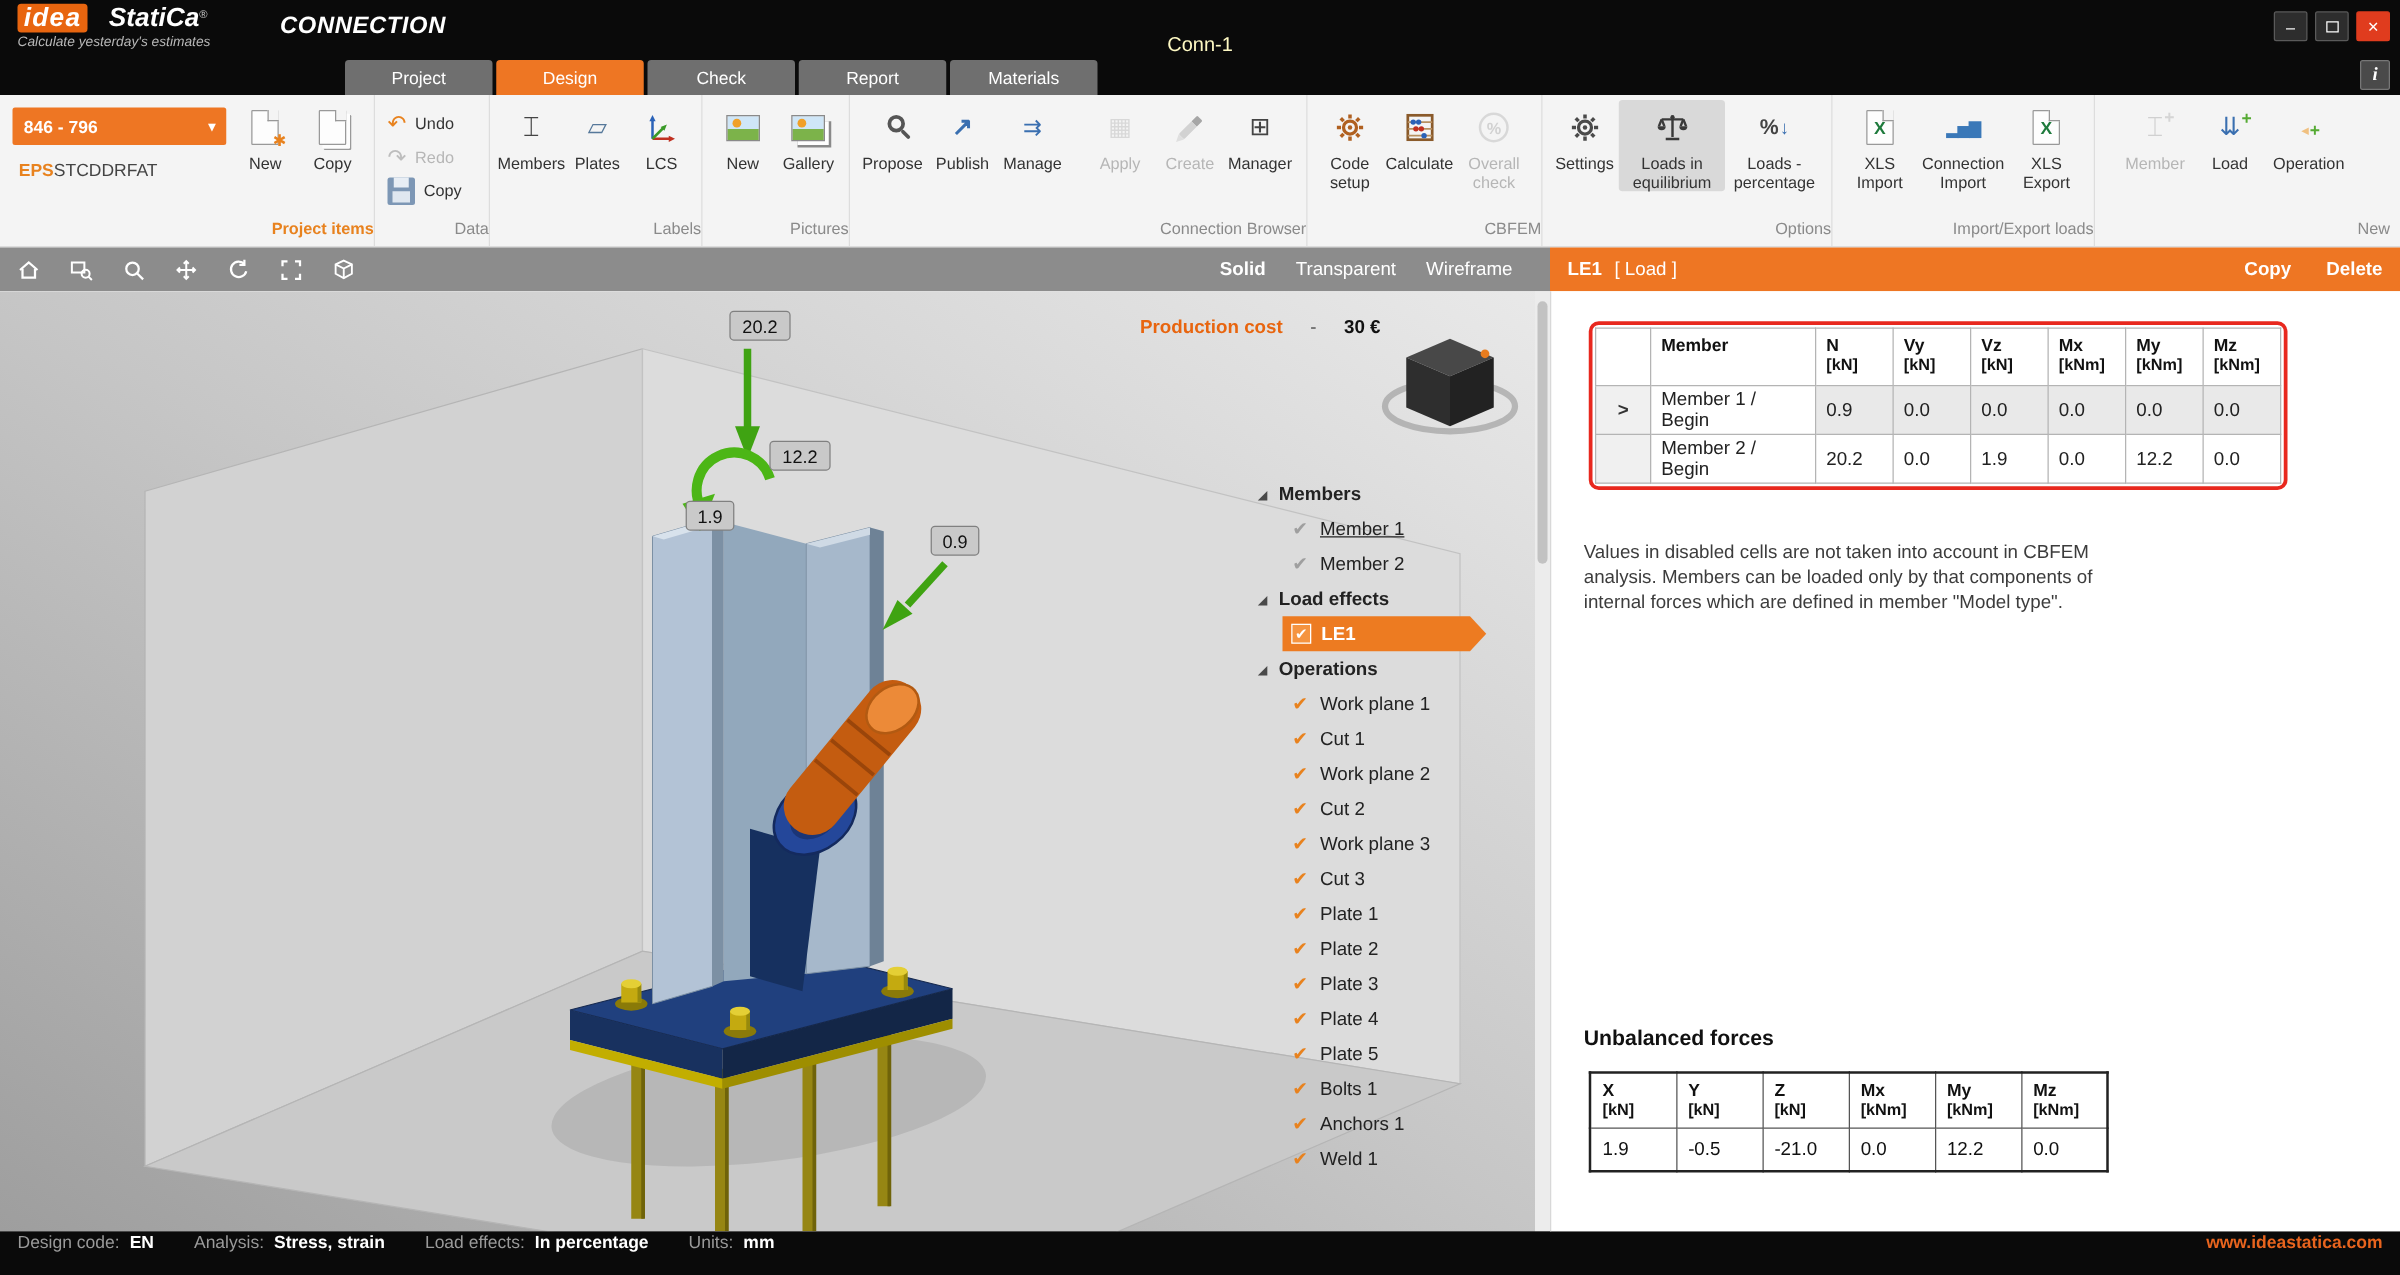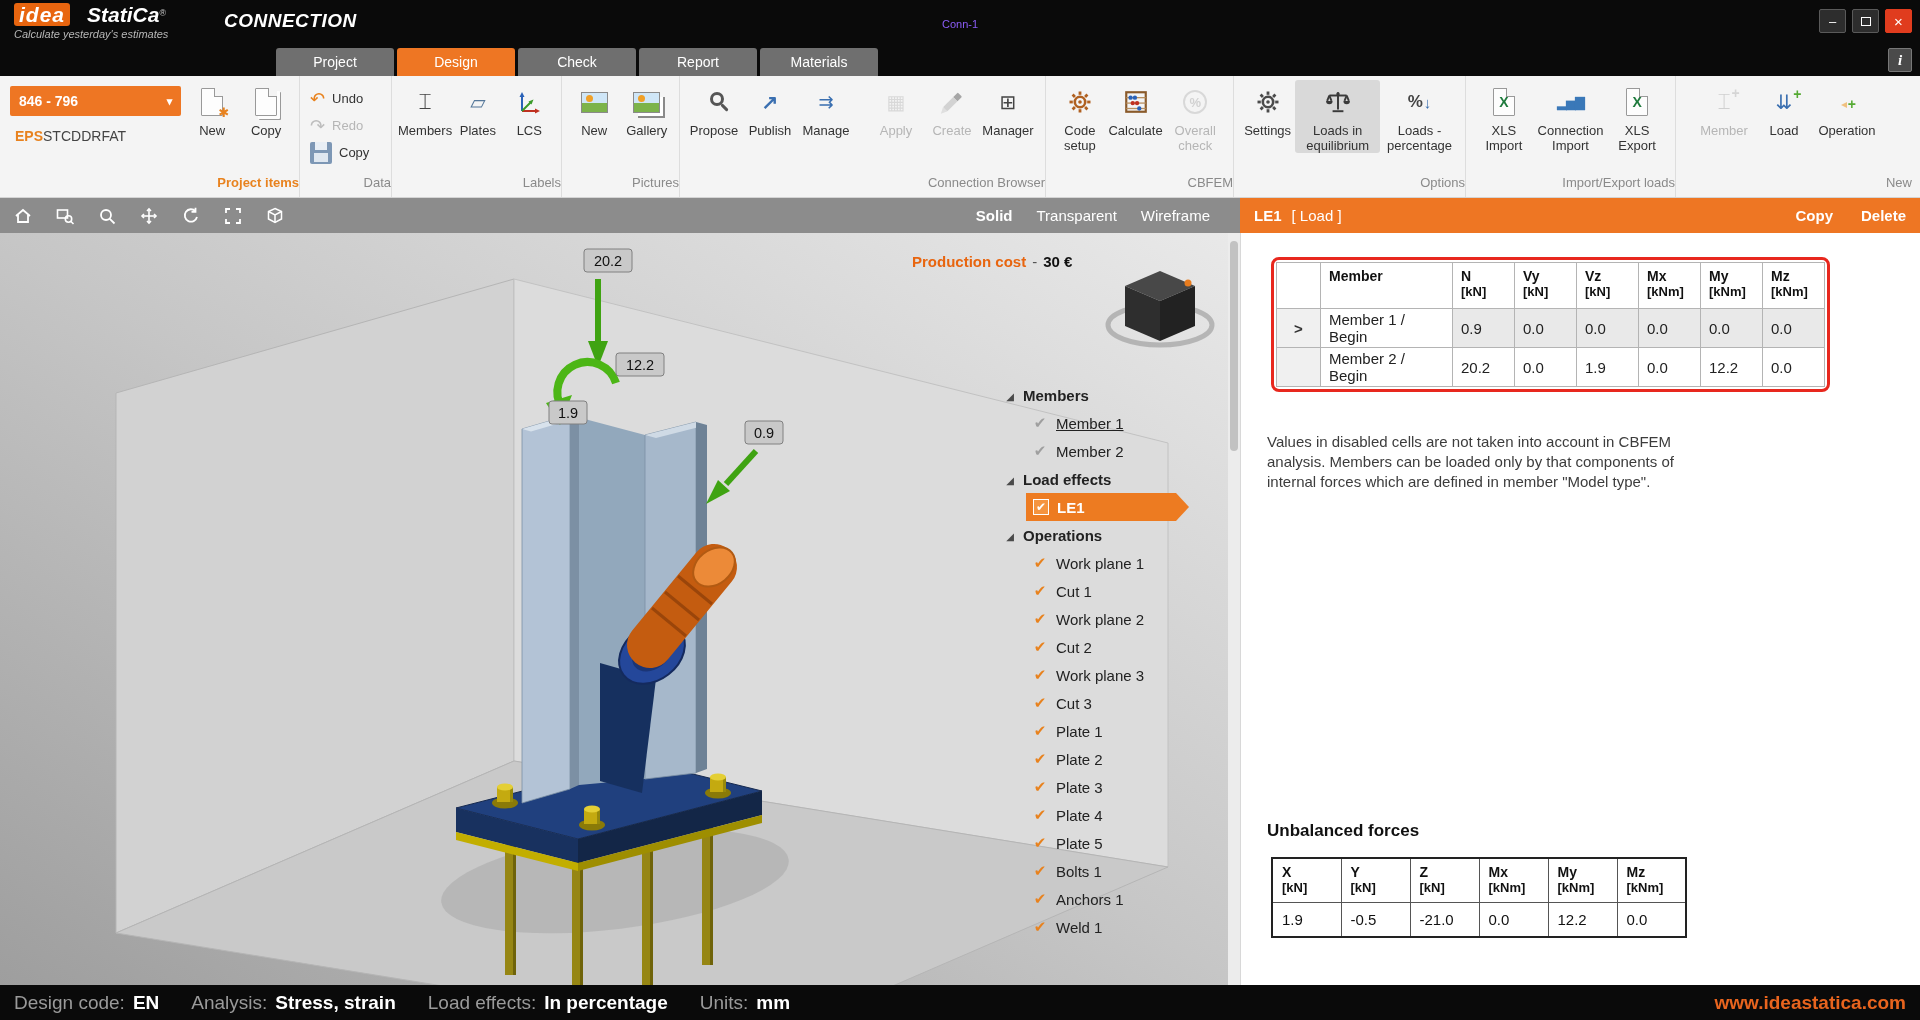--- a/index.html
+++ b/index.html
@@ -7,21 +7,21 @@
   .app{position:relative;width:1920px;height:1020px;display:flex;flex-direction:column}
 
   
   .titlebar{height:44px;background:#0a0a0a;position:relative;flex:none;color:#fff}
   .logo{position:absolute;left:14px;top:3px}
   .logo-idea{background:#e8650f;color:#fff;font-weight:bold;font-style:italic;padding:0 5px;border-radius:3px;font-size:21px;letter-spacing:1px}
   .logo-statica{color:#fff;font-weight:bold;font-style:italic;font-size:21px;margin-left:17px}
   .logo-reg{font-size:9px;color:#ccc;vertical-align:super}
   .logo-tagline{font-style:italic;font-size:11px;color:#b8b8b8;margin-top:1px}
   .app-name{position:absolute;left:224px;top:10px;font-size:19px;font-weight:bold;font-style:italic;letter-spacing:.5px}
-  .win-title{position:absolute;left:50%;transform:translateX(-50%);top:18px;font-size:11px;color:#8b5cf6}
+  .win-title{position:absolute;left:50%;transform:translateX(-50%);top:28px;font-size:16px;color:#fef9c3}
   .win-controls{position:absolute;right:8px;top:9px;display:flex;gap:6px}
   .winbtn{width:27px;height:24px;background:#2d2d2d;border:1px solid #5a5a5a;color:#fff;font-size:13px;display:flex;align-items:center;justify-content:center;border-radius:2px;cursor:default}
   .winbtn .maxglyph{width:10px;height:9px;border:1.5px solid #fff}
   .winbtn.close{background:#e03c1e;border-color:#e03c1e;font-size:15px}
 
   
   .tabbar{height:32px;background:#0a0a0a;display:flex;align-items:flex-end;padding-left:276px;gap:3px;flex:none;position:relative}
   .tab{height:28px;min-width:118px;background:#6f6f6f;color:#fff;font-size:14px;display:flex;align-items:center;justify-content:center;border-radius:3px 3px 0 0;padding:0 14px}
   .tab.active{background:#ee7623;font-weight:normal}
   .info-btn{position:absolute;right:8px;bottom:4px;width:24px;height:24px;background:#4a4a4a;border:1px solid #777;color:#fff;font-family:"Liberation Serif",serif;font-style:italic;font-weight:bold;font-size:15px;display:flex;align-items:center;justify-content:center;border-radius:2px}
@@ -86,21 +86,21 @@
   .viewmodes .vm.active{font-weight:bold}
   .panel-header{flex:1;background:#ee7623;color:#fff;display:flex;align-items:center;padding:0 14px;gap:10px;font-size:15px}
   .ph-title{font-weight:bold}
   .ph-actions{margin-left:auto;display:flex;gap:28px}
   .ph-actions span{font-weight:bold}
 
   
   .content{flex:1;display:flex;position:relative;min-height:0}
   .viewport{width:1240px;position:relative;overflow:hidden;flex:none}
   .scene{position:absolute;left:0;top:0}
-  .prod-cost{position:absolute;left:912px;top:20px;font-size:15px;display:flex;gap:6px;align-items:center}
+  .prod-cost{position:absolute;left:912px;top:20px;font-size:15px;display:flex;gap:22px;align-items:center}
   .pc-label{color:#e8650f;font-weight:bold}
   .pc-dash{color:#555}
   .pc-value{color:#111;font-weight:bold}
   .navcube{position:absolute;left:1100px;top:30px}
   .vscroll{position:absolute;right:0;top:0;bottom:0;width:12px;background:#ececec}
   .vscroll::before{content:"";position:absolute;left:2px;right:2px;top:8px;height:210px;background:#c2c2c2;border-radius:4px}
 
   
   .tree{position:absolute;left:1004px;top:148px;width:236px}
   .trow{height:28px;display:flex;align-items:center;gap:8px}
@@ -135,21 +135,21 @@
   .loads td.val{width:62px}
   .loads tr.disabled td.val{background:#e9e9e9}
   .note{position:absolute;left:26px;top:199px;width:452px;font-size:15px;line-height:20px;color:#3c3c3c}
   .unb-title{position:absolute;left:26px;top:588px;font-size:17px;font-weight:bold;color:#111}
   table.unbtable{position:absolute;left:30px;top:624px;border-collapse:collapse;border:2px solid #222;background:#fff}
   .unbtable th,.unbtable td{border:1px solid #555;padding:2px 9px;text-align:left}
   .unbtable th{width:69px;height:44px;vertical-align:top;padding-top:5px}
   .unbtable td{height:35px;font-size:15px;color:#111}
 
   
-  .statusbar{height:35px;background:#0a0a0a;display:flex;align-items:center;padding:0 14px;font-size:19px;flex:none}
+  .statusbar{height:35px;background:#0a0a0a;display:flex;align-items:flex-start;padding:0 14px;font-size:14px;flex:none}
   .slabel{color:#9a9a9a;margin-right:8px}
   .sval{color:#fff;font-weight:bold;margin-right:32px}
   .weblink{margin-left:auto;color:#e8641e;font-weight:bold}
 </style>
 </head>
 <body>
 
 <svg width="0" height="0" style="position:absolute">
   <defs>
     <g id="sym-gear">

